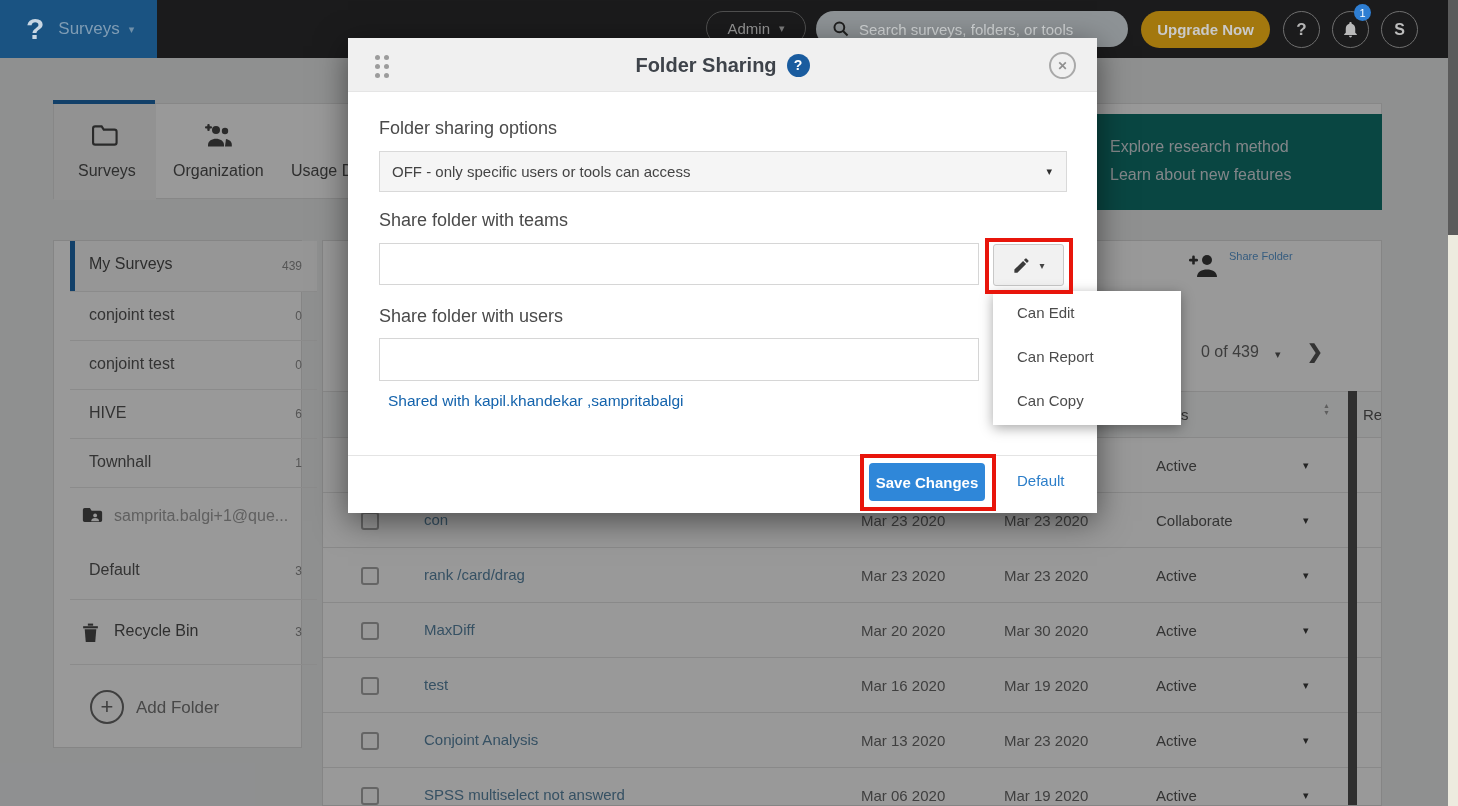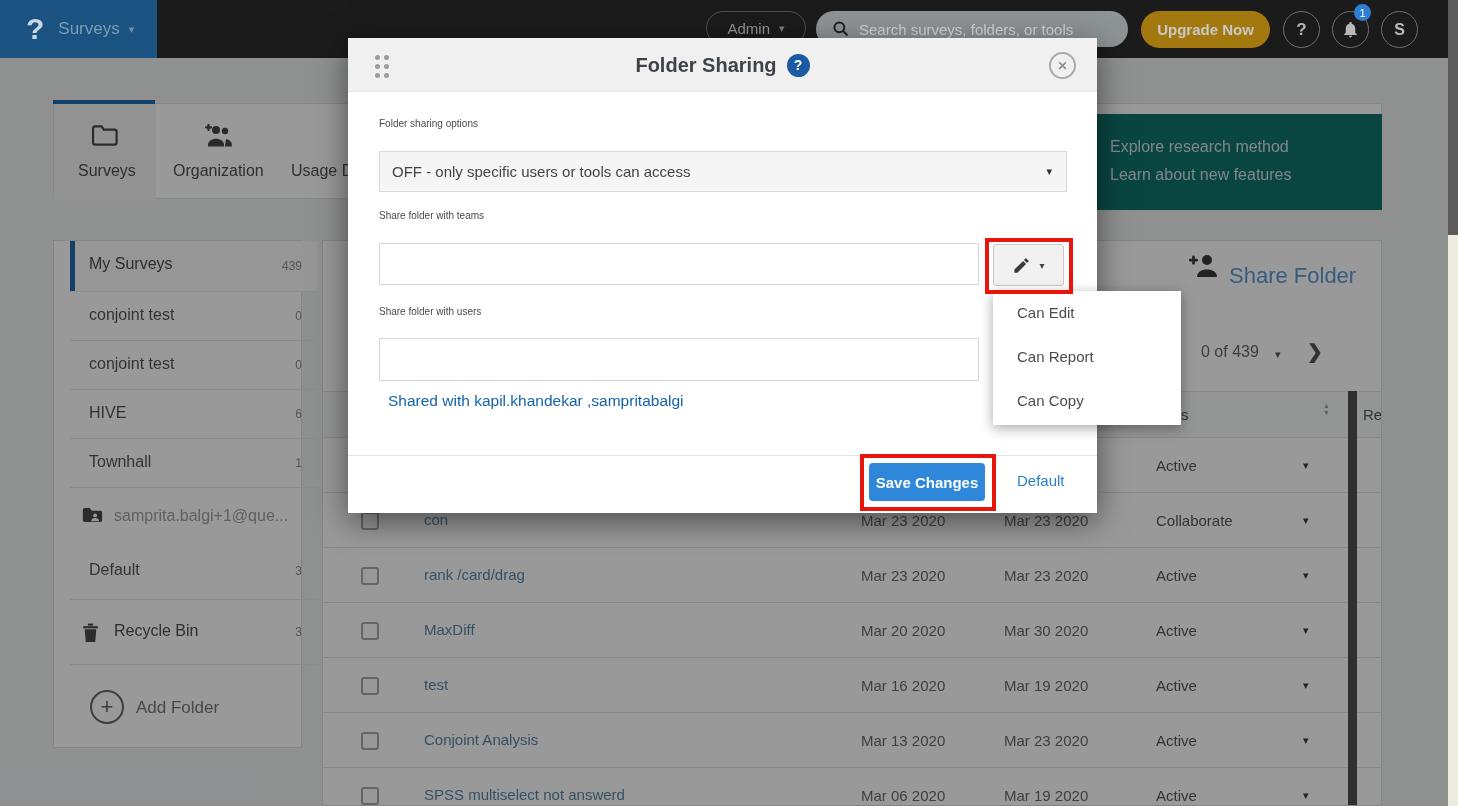--- a/index.html
+++ b/index.html
@@ -41,21 +41,21 @@
   .sidebar { position:absolute; left:53px; top:240px; width:249px; height:508px; background:#fff; border:1px solid #dedede; }
   .srow { position:absolute; left:0; width:247px; border-top:1px solid #e8e8e8;margin-left:16px; }
   .srow.first { border-top:none; }
   .slabel { position:absolute; left:19px; font-size:16px; color:#565656; }
   .scount { position:absolute; right:15px; font-size:12px; color:#8e8e8e; }
   .active-bar-side { position:absolute; left:0; top:0; width:5px; height:50px; background:#1e6cb0; }
   .sicon { position:absolute; left:12px; color:#4a4a4a; }
 
   .main-card { position:absolute; left:322px; top:240px; width:1060px; height:566px; background:#fff; border:1px solid #dedede; overflow:hidden; }
   .share-icon { position:absolute; left:864px; top:10px; color:#3a3a3a; }
-  .share-label { position:absolute; left:906px; top:22px; font-size:22px; color:#5b9bd5; cursor:pointer; }
+  .share-label { position:absolute; left:906px; top:9px; font-size:11px; color:#5b9bd5; cursor:pointer; }
   .pag-text { position:absolute; left:878px; top:102px; font-size:16px; color:#666; }
   .pag-caret { position:absolute; left:952px; top:107px; font-size:11px; color:#555; cursor:pointer; }
   .pag-next { position:absolute; left:984px; top:99px; font-size:19px; font-weight:bold; color:#555; cursor:pointer; }
   .thead { position:absolute; left:0; top:150px; width:1058px; height:47px; background:#f7f8f8; border-top:1px solid #e3e3e3; border-bottom:1px solid #e3e3e3; }
   .th-status { position:absolute; left:823px; top:14px; font-size:15px; color:#555; }
   .th-sort { position:absolute; left:1000px; top:10px; display:flex; flex-direction:column; line-height:7px; font-size:7px; color:#9d9d9d; }
   .th-resp { position:absolute; left:1040px; top:14px; font-size:15px; color:#555; white-space:nowrap; }
   .trow { position:absolute; left:0; width:1058px; height:55px; border-bottom:1px solid #e4e4e4; }
   .cb { position:absolute; left:38px; top:19px; width:18px; height:18px; border:2px solid #a8a8a8; border-radius:3px; background:#fdfdfd; cursor:pointer; }
   .tname { position:absolute; left:101px; top:18px; font-size:15px; color:#5b87a6; cursor:pointer; }
@@ -70,21 +70,21 @@
 
   
   .modal { position:absolute; left:348px; top:38px; width:749px; height:475px; background:#fff; z-index:20; box-shadow:0 8px 30px rgba(0,0,0,0.5); }
   .m-head { position:absolute; left:0; top:0; width:100%; height:54px; background:#f0f0f0; border-bottom:1px solid #e5e5e5; }
   .m-title-wrap { position:absolute; left:0; top:0; width:100%; height:54px; display:flex; align-items:center; justify-content:center; gap:10px; }
   .m-title { font-size:20px; font-weight:bold; color:#3e434a; }
   .m-help { width:23px; height:23px; border-radius:50%; background:#1a5c9f; color:#fff; font-size:14px; font-weight:bold; display:flex; align-items:center; justify-content:center; cursor:pointer; }
   .m-close { position:absolute; right:21px; top:14px; width:27px; height:27px; border:2px solid #a9a9a9; border-radius:50%; color:#8f8f8f; font-size:12px; font-weight:bold; display:flex; align-items:center; justify-content:center; cursor:pointer; }
   .dots { position:absolute; left:27px; top:17px; display:grid; grid-template-columns:5px 5px; gap:4px; cursor:grab; }
   .dots i { width:5px; height:5px; border-radius:50%; background:#9c9c9c; }
-  .m-label { position:absolute; left:31px; font-size:10px; color:#4a4a4a; }
+  .m-label { position:absolute; left:31px; font-size:18px; color:#4a4a4a; }
   .m-select { position:absolute; left:31px; top:113px; width:688px; height:41px; background:#f5f5f5; border:1px solid #d9d9d9; display:flex; align-items:center; cursor:pointer; }
   .m-select-val { margin-left:12px; font-size:15px; color:#444; }
   .m-select .caret { position:absolute; right:14px; color:#2f2f2f; }
   .m-input { position:absolute; left:31px; width:600px; border:1px solid #d6d6d6; background:#fff; outline:none; font-size:15px; color:#333; padding:0 10px; font-family:"Liberation Sans",sans-serif; }
   .pencil-btn { position:absolute; left:645px; top:206px; width:71px; height:42px; background:#f1f1f1; border:1px solid #c8c8c8; border-radius:3px; display:flex; align-items:center; justify-content:center; gap:8px; cursor:pointer; color:#3a3a3a; }
   .pencil-btn .caret { color:#444; font-size:10px; }
   .m-note { position:absolute; left:20px; top:354px; font-size:15.5px; color:#1463ac;margin-left:20px; }
   .m-divider { position:absolute; left:0; top:417px; width:749px; border-top:1px solid #e4e4e4; }
   .save-btn { position:absolute; left:521px; top:425px; width:116px; height:38px; background:#2f87d9; border:none; border-radius:4px; color:#fff; font-size:15px; font-weight:bold; font-family:"Liberation Sans",sans-serif; cursor:pointer; }
   .cancel-link { position:absolute; left:669px; top:434px; font-size:15px; color:#2c7ec9; cursor:pointer; }

